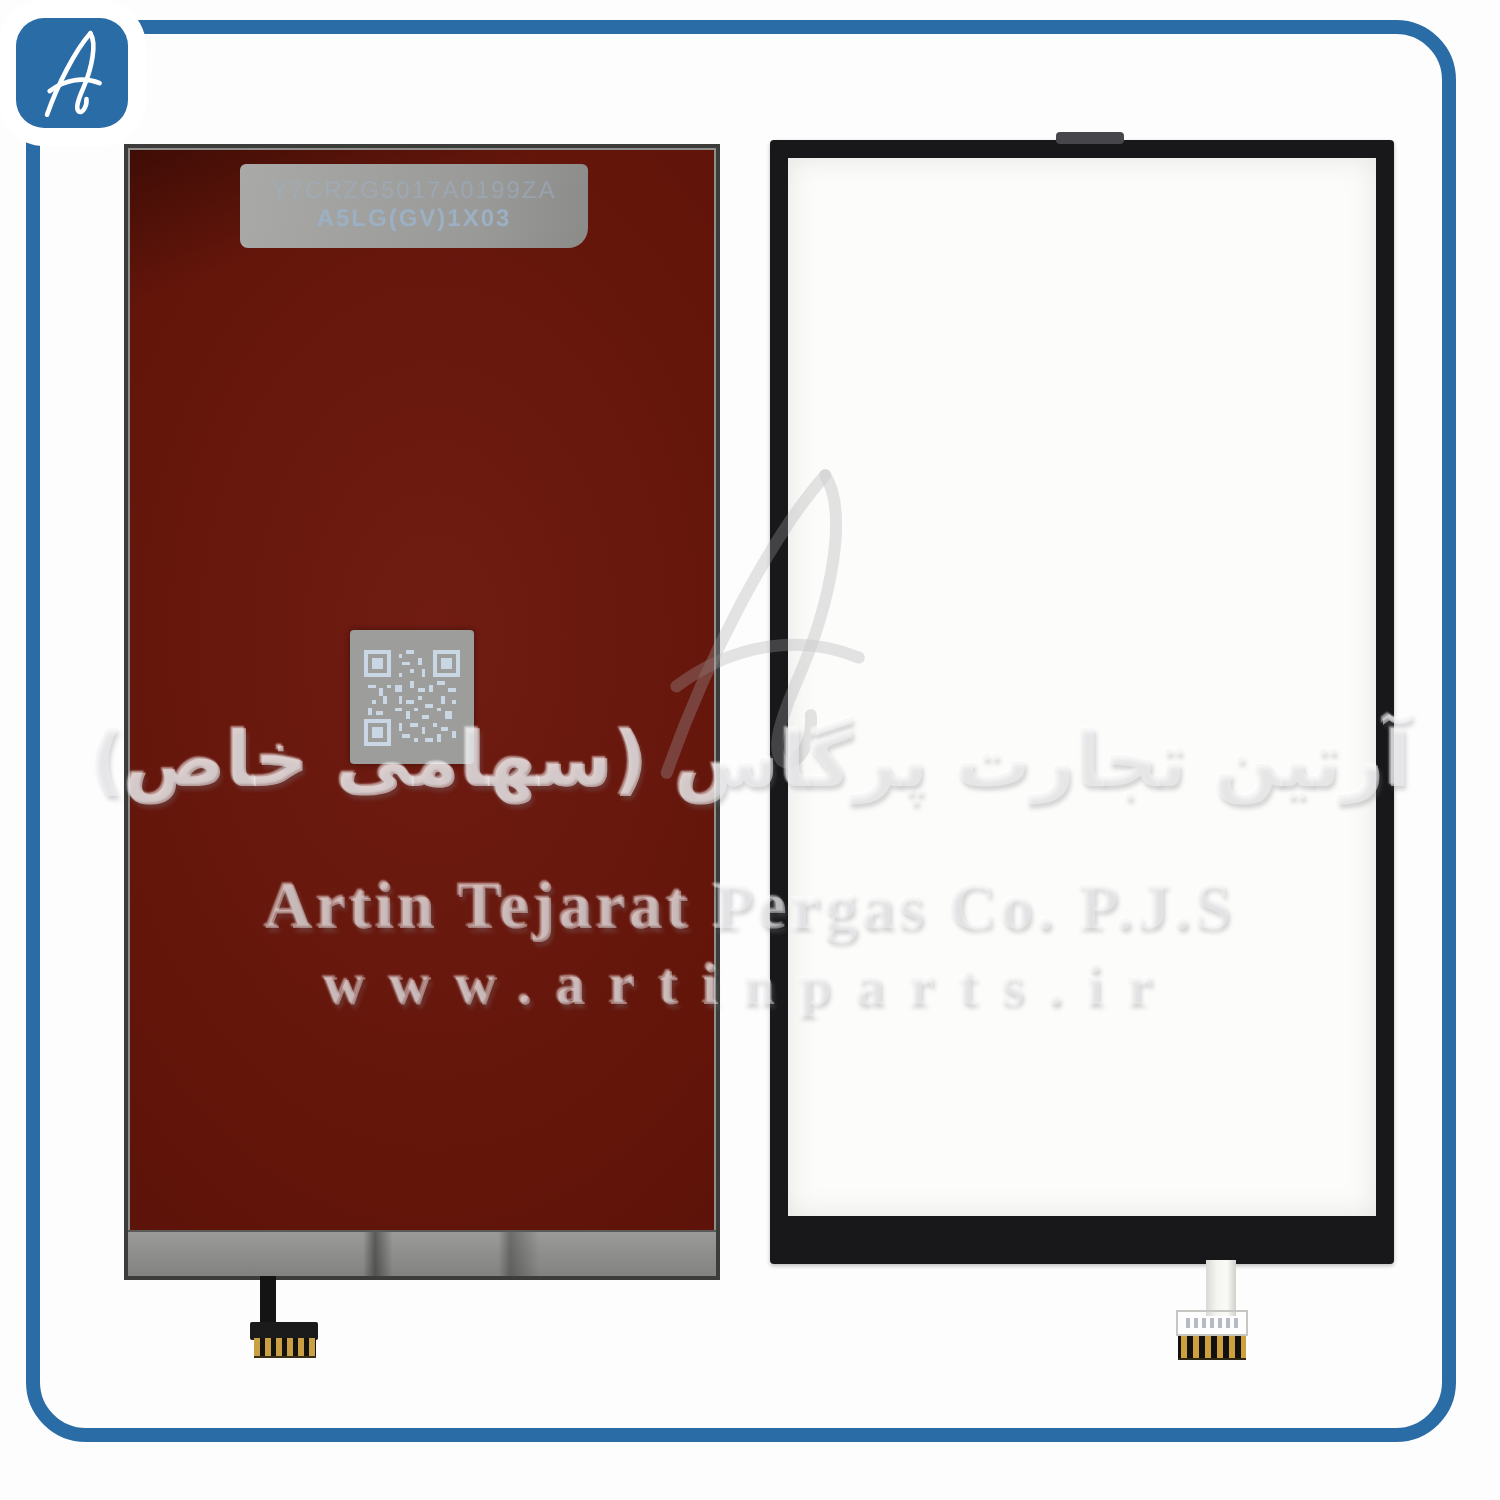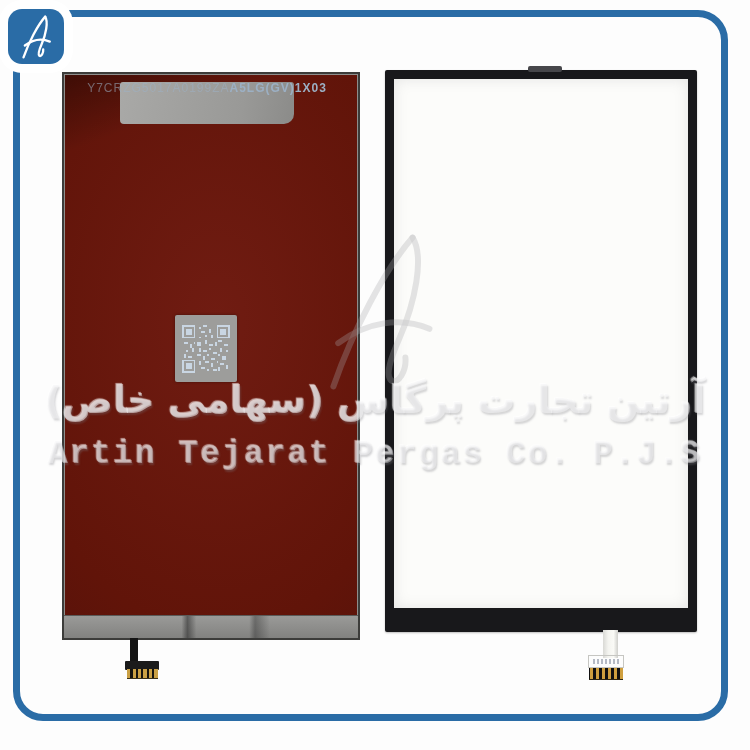--- a/index.html
+++ b/index.html
@@ -37,21 +37,21 @@
     background:
       linear-gradient(90deg, rgba(0,0,0,0) 40%, rgba(40,40,40,0.55) 42%, rgba(0,0,0,0) 45%),
       linear-gradient(90deg, rgba(0,0,0,0) 63%, rgba(40,40,40,0.4) 65%, rgba(0,0,0,0) 70%),
       linear-gradient(#9a9a98,#828280);
     border-top:1px solid #5a5a58;
   }
   .serial-label{
     position:absolute;left:56px;top:8px;width:174px;height:42px;
     background:linear-gradient(100deg,#a9a9a7 0%,#999997 70%,#8b8b89 100%);
     border-radius:3px 3px 10px 4px;
-    display:flex;justify-content:center;
+    display:flex;flex-direction:column;align-items:center;justify-content:center;
     line-height:1.15;
   }
   .serial-line1{font-size:12px;color:rgba(156,176,196,0.55);letter-spacing:1px;}
   .serial-line2{font-size:12px;font-weight:bold;color:#9cb0c4;letter-spacing:1px;}
   .qr-sticker{
     position:absolute;left:111px;top:241px;width:62px;height:67px;
     background:#9d9d9b;border-radius:2px;box-shadow:0 0 3px rgba(0,0,0,0.4);
     display:flex;align-items:center;justify-content:center;
   }
   .qr-sticker svg{width:48px;height:48px;}
@@ -90,28 +90,28 @@
   .flex-right-pins{
     position:absolute;left:589px;top:668px;width:34px;height:11px;z-index:1;
     background:repeating-linear-gradient(90deg,#111 0 1.5px,#cf9f3e 1.5px 4.5px,#111 4.5px 6px);
     border-bottom:1px solid #2c2513;
   }
   
   .watermarks{position:absolute;inset:0;z-index:5;pointer-events:none;}
   .wm-monogram{position:absolute;left:318px;top:228px;width:122px;height:168px;opacity:0.55;}
   .wm-line{position:absolute;left:40px;right:40px;text-align:center;}
   .wm-fa{
-    top:378px;font-size:38px;font-weight:bold;direction:rtl;
+    top:358px;font-size:38px;font-weight:bold;direction:rtl;
     font-family:"DejaVu Sans",sans-serif;
     color:rgba(244,244,246,0.55);
     text-shadow:1px 2px 2px rgba(120,120,125,0.30), -1px -1px 1px rgba(255,255,255,0.6);
   }
   .wm-en{
     top:436px;font-size:33px;font-weight:bold;letter-spacing:2px;
-    font-family:Liberation Mono, monospace;
+    font-family:Liberation Serif, serif;
     color:rgba(246,246,248,0.42);
     text-shadow:1px 2px 2px rgba(125,125,130,0.32), -1px -1px 1px rgba(255,255,255,0.55);
   }
   .wm-url{
     top:477px;font-size:29px;font-weight:bold;letter-spacing:12px;
     font-family:"Liberation Serif",serif;
     color:rgba(246,246,248,0.42);
     text-shadow:1px 2px 2px rgba(125,125,130,0.32), -1px -1px 1px rgba(255,255,255,0.55);
   }
 </style>
@@ -204,20 +204,21 @@
   <div class="flex-right-pins"></div>
 
   <div class="watermarks">
     <svg class="wm-monogram" viewBox="0 0 100 140" fill="none" stroke="rgba(168,168,172,0.55)" stroke-width="5" stroke-linecap="round">
       <path d="M78 8 C 55 34, 28 86, 12 132"></path>
       <path d="M78 8 C 88 24, 80 62, 67 92 C 60 108, 55 122, 60 127 C 66 131, 73 119, 72 108"></path>
       <path d="M16 96 C 40 78, 68 74, 92 84"></path>
     </svg>
     <div class="wm-line wm-fa">آرتین تجارت پرگاس (سهامی خاص)</div>
     <div class="wm-line wm-en">Artin Tejarat Pergas Co. P.J.S</div>
+    <div class="wm-line wm-url">www.artinparts.ir</div>
   </div>
 
   <div class="photo-border"></div>
   <div class="logo-box">
     <svg viewBox="0 0 100 140" fill="none" stroke="#ffffff" stroke-width="7" stroke-linecap="round">
       <path d="M78 8 C 55 34, 28 86, 12 132"></path>
       <path d="M78 8 C 88 24, 80 62, 67 92 C 60 108, 55 122, 60 127 C 66 131, 73 119, 72 108"></path>
       <path d="M16 96 C 40 78, 68 74, 92 84"></path>
     </svg>
   </div>

